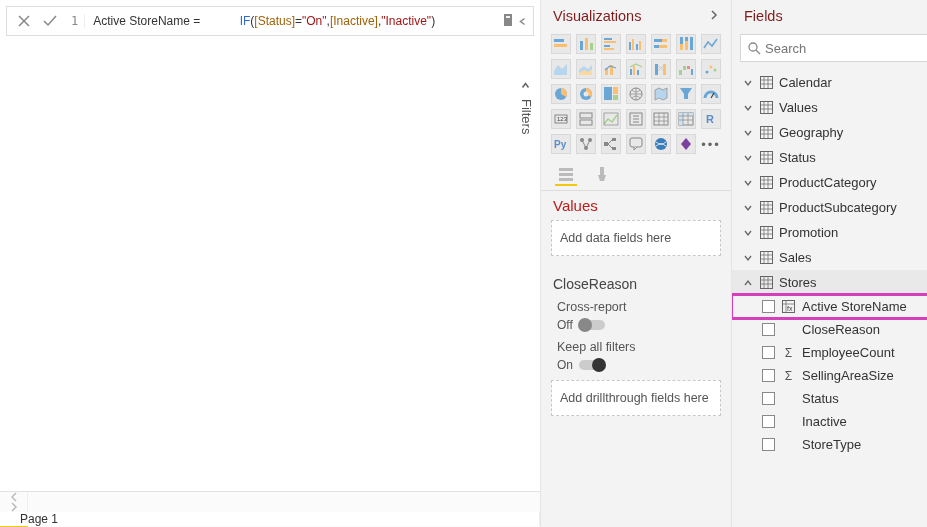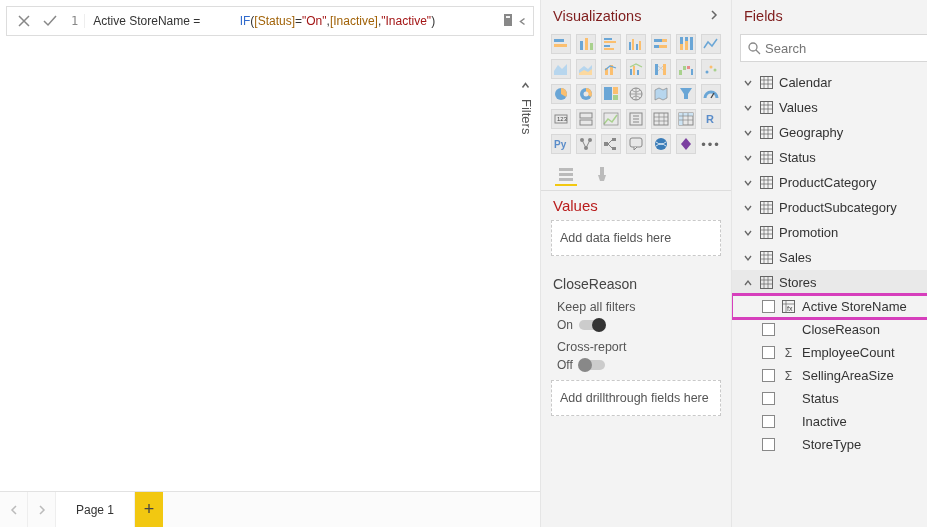--- a/index.html
+++ b/index.html
@@ -19,21 +19,21 @@
 .formula-text .str { color: #a31515; }
 .formula-suffix { display: flex; align-items: center; gap: 2px; color: #888; }
 .formula-suffix .chev { transform: rotate(90deg); display:inline-block; }
 
 .canvas-body { flex: 1; position: relative; background: #fff; }
 
 .filters-tab { position: absolute; top: 36px; right: 2px; width: 24px; display: flex; flex-direction: column; align-items: center; gap: 6px; color: #555; cursor: pointer; }
 .filters-tab .chev { transform: rotate(-90deg); }
 .filters-tab .lbl { writing-mode: vertical-rl; font-size: 13px; color: #555; }
 
-.page-tabs { height: 36px; border-top: 1px solid #e2e2e2; background: #fbfbfb; display: flex; align-items: stretch; }
+.page-tabs { height: 36px; border-top: 1px solid #e2e2e2; background: #fbfbfb; display: flex; align-items: stretch; flex-direction: column; }
 .page-nav { width: 28px; display: flex; align-items: center; justify-content: center; color: #bbb; border-right: 1px solid #eee; }
 .page-nav:last-of-type { border-left: 1px solid #eee; border-right: none;}
 .page-tab { padding: 0 20px; display: flex; align-items: center; border-right: 1px solid #eee; background: #fff; font-size: 12px; }
 .page-add { width: 28px; background: #f2c811; display: flex; align-items: center; justify-content: center; font-size: 18px; color: #444; cursor: pointer; }
 
 
 .viz-panel { flex: 0 0 175px; border-left: 1px solid #e5e5e5; background: #f3f3f3; display: flex; flex-direction: column; padding: 0; }
 .panel-head { display: flex; justify-content: space-between; padding: 8px 12px; color: #7f1d1d; font-size: 14.5px; }
 .panel-head .chev { color: #888; cursor: pointer; }
 
@@ -404,32 +404,32 @@
       </div>
     </div>
 
     <div class="sect-label">Values</div>
     <div class="drop-well">
       <span>Add data fields here</span>
     </div>
 
     <div class="drill-head">CloseReason</div>
     <div class="toggle-row">
+      <span class="label">Cross-report</span>
+      <div class="toggle off">
+        <span>Off</span>
+        <span class="track">
+            <span class="thumb"></span>
+          </span>
+      </div>
+    </div>
+    <div class="toggle-row">
       <span class="label">Keep all filters</span>
       <div class="toggle on">
         <span>On</span>
-        <span class="track">
-            <span class="thumb"></span>
-          </span>
-      </div>
-    </div>
-    <div class="toggle-row">
-      <span class="label">Cross-report</span>
-      <div class="toggle off">
-        <span>Off</span>
         <span class="track">
             <span class="thumb"></span>
           </span>
       </div>
     </div>
     <div class="drop-well">
       <span>Add drillthrough fields here</span>
     </div>
   </div>
 

